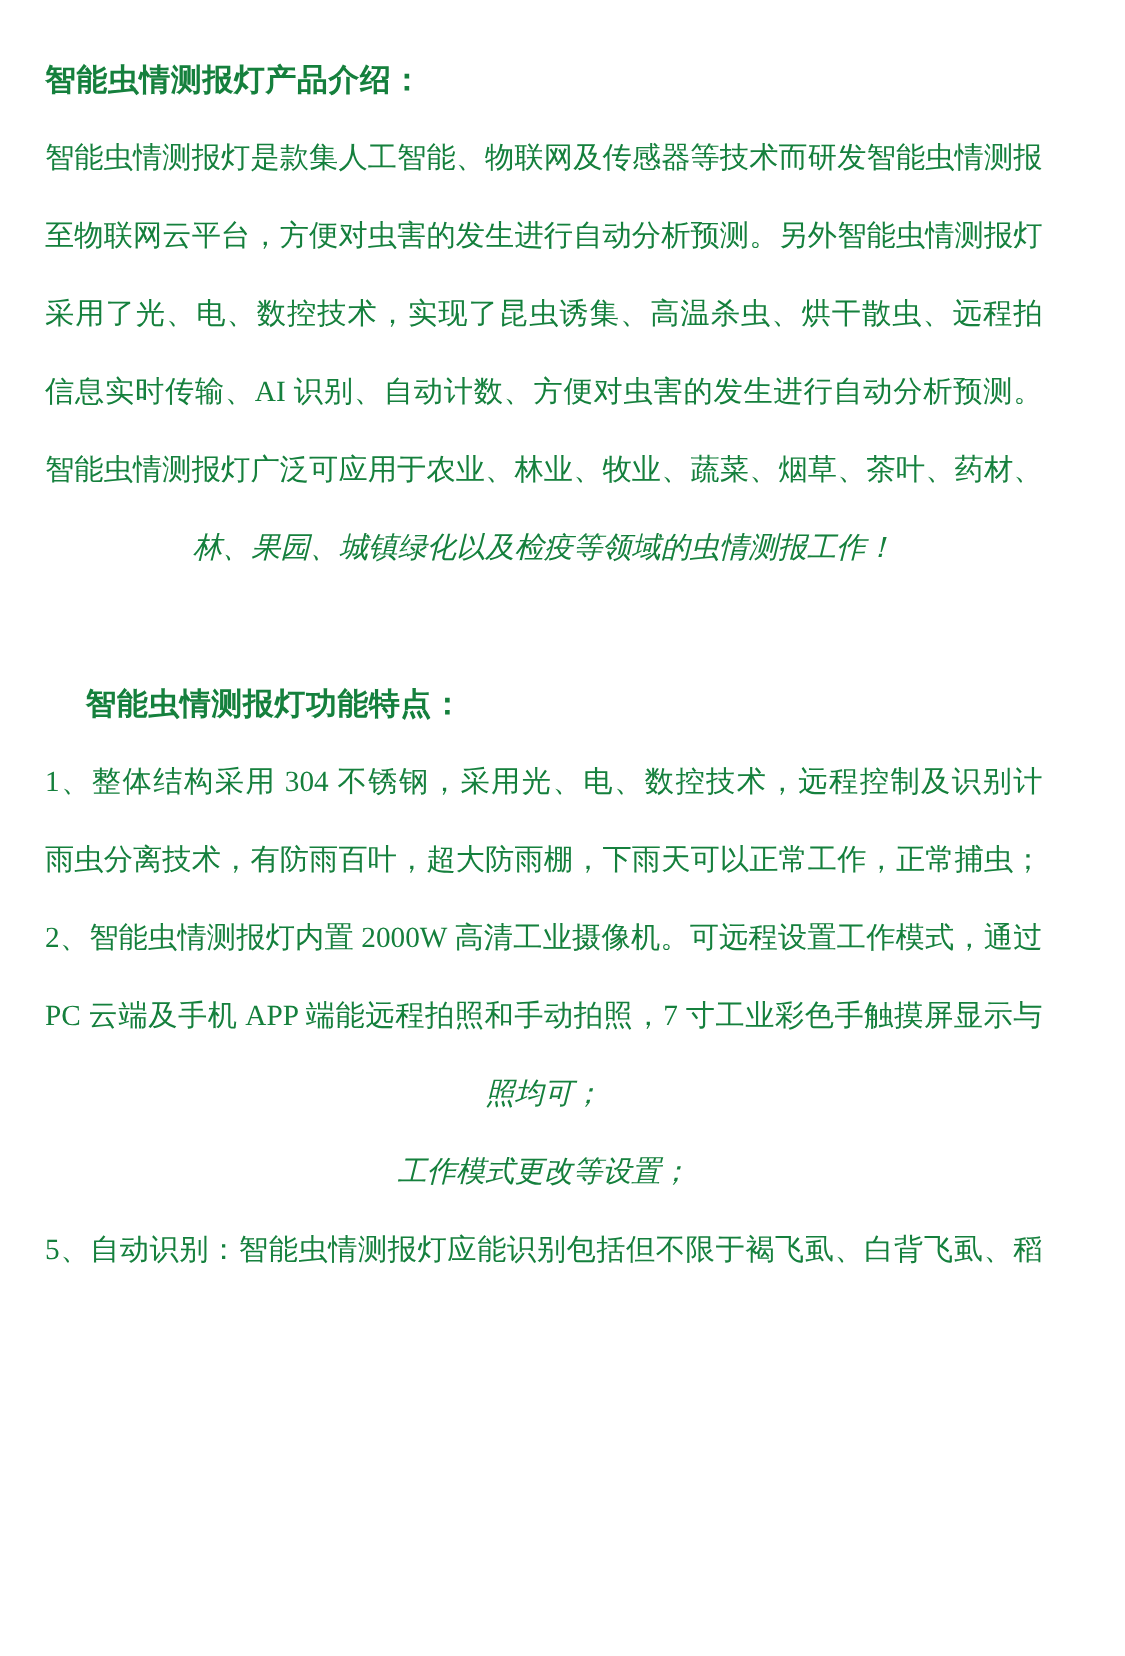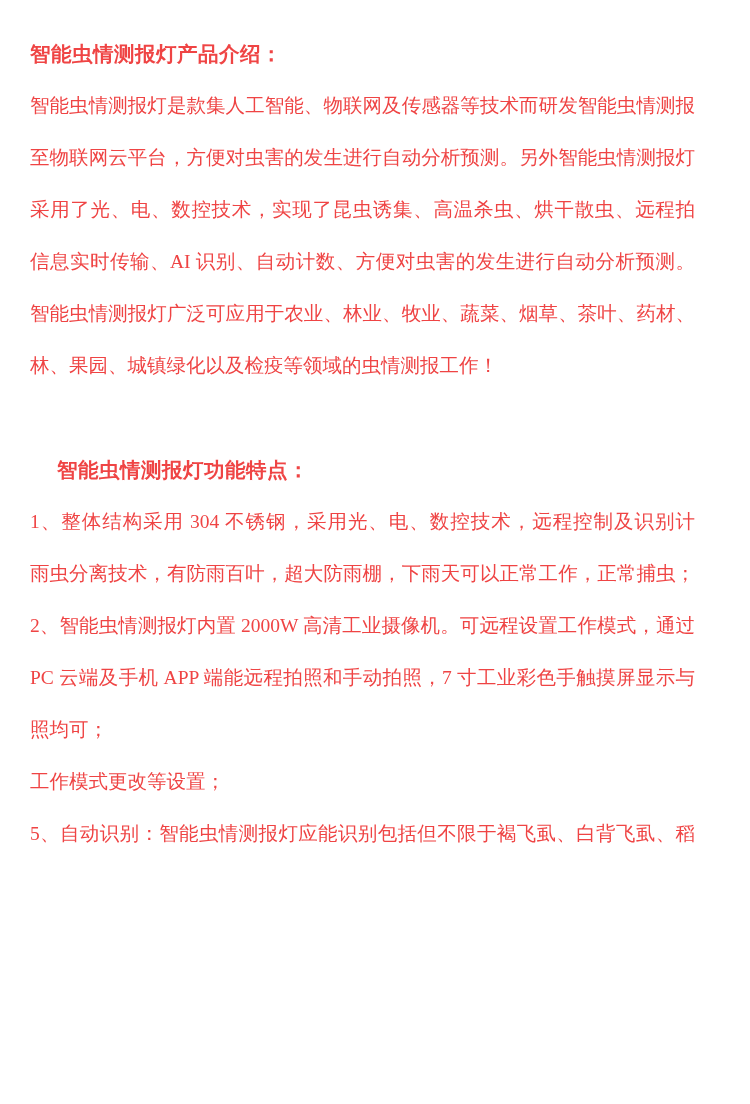--- a/index.html
+++ b/index.html
@@ -11,34 +11,35 @@
     width: 750px;
     height: 1104px;
     overflow: hidden;
   }
   .doc {
     box-sizing: border-box;
     width: 725px;
     height: 1104px;
     padding: 28px 30px 0 30px;
     font-family: "Liberation Serif", "DejaVu Serif", serif;
-    color: #ef4444;
+    color: #15803d;
     font-size: 19.5px;
   }
   .row {
     height: 52px;
     line-height: 52px;
     overflow: hidden;
   }
   .j {
     text-align: justify;
     text-align-last: justify;
   }
   .plain {
-    text-align: left;
+    text-align: center;
+    font-style: italic;
   }
   .heading {
     font-weight: bold;
     font-size: 20.5px;
     letter-spacing: 0.5px;
   }
   .gap2 {
     margin-top: 52px;
     margin-left: 27px;
   }

